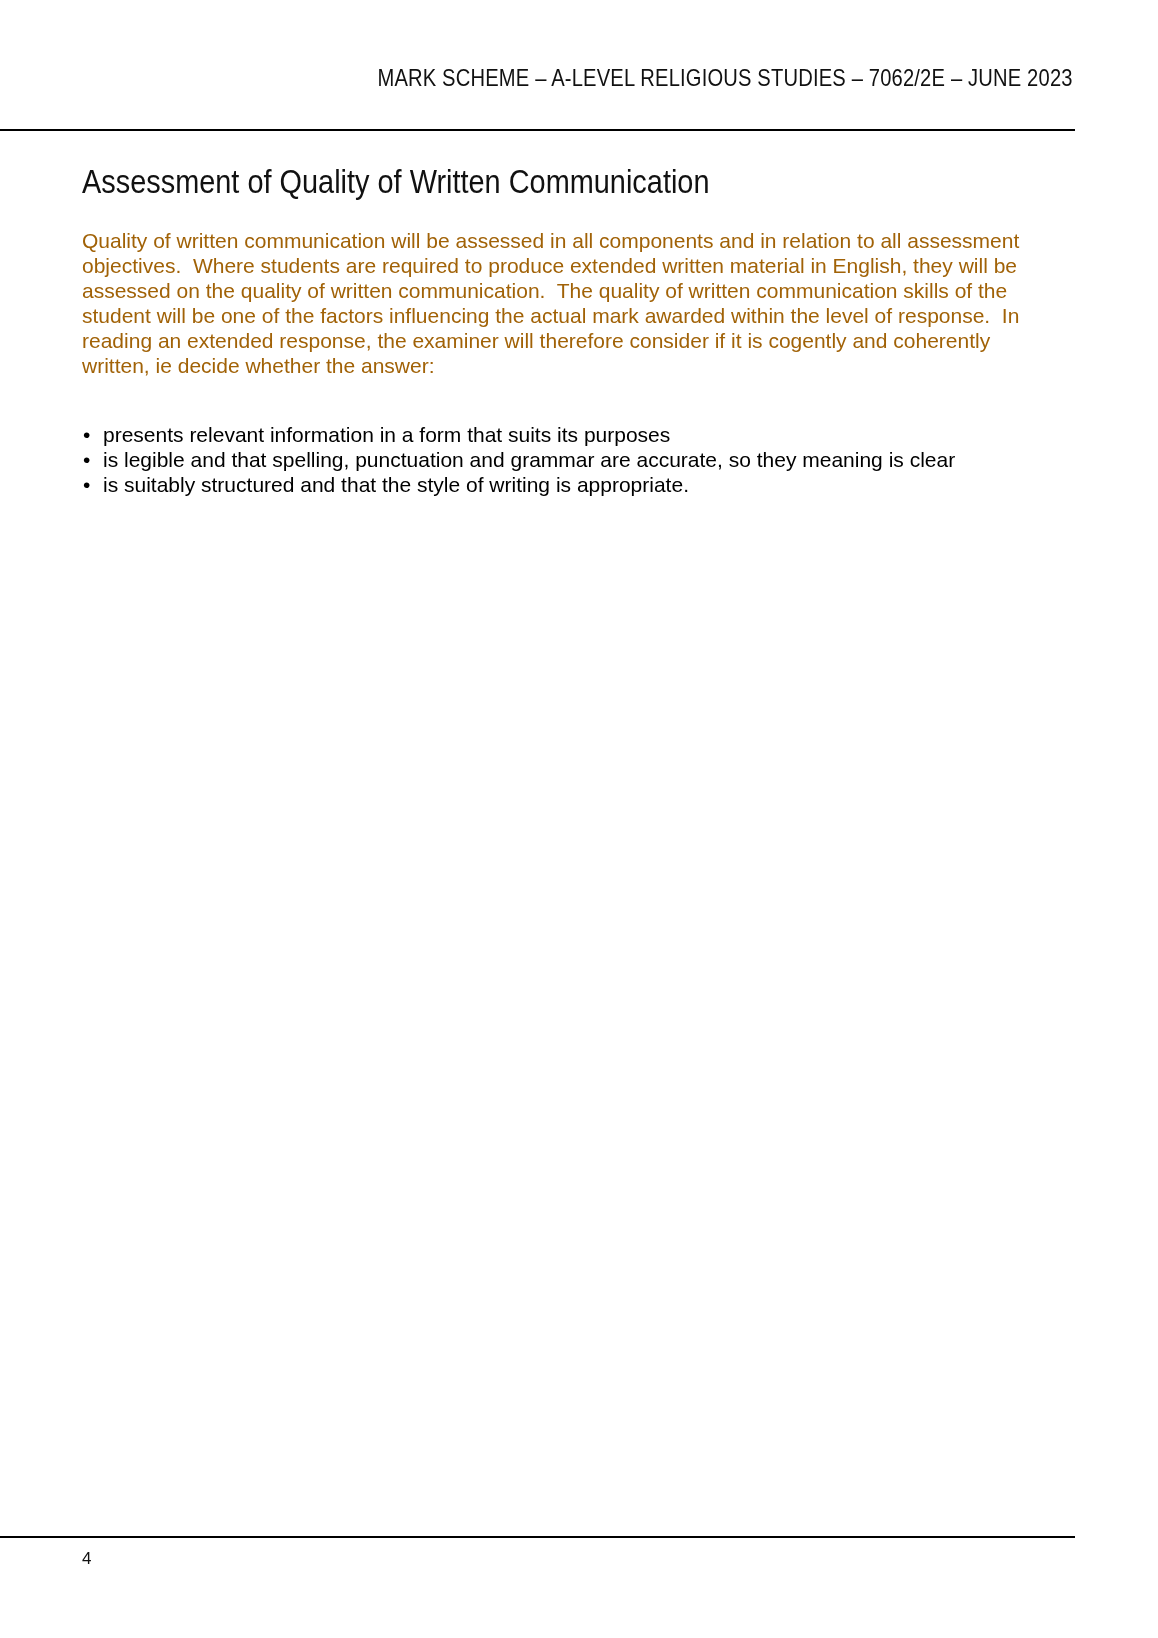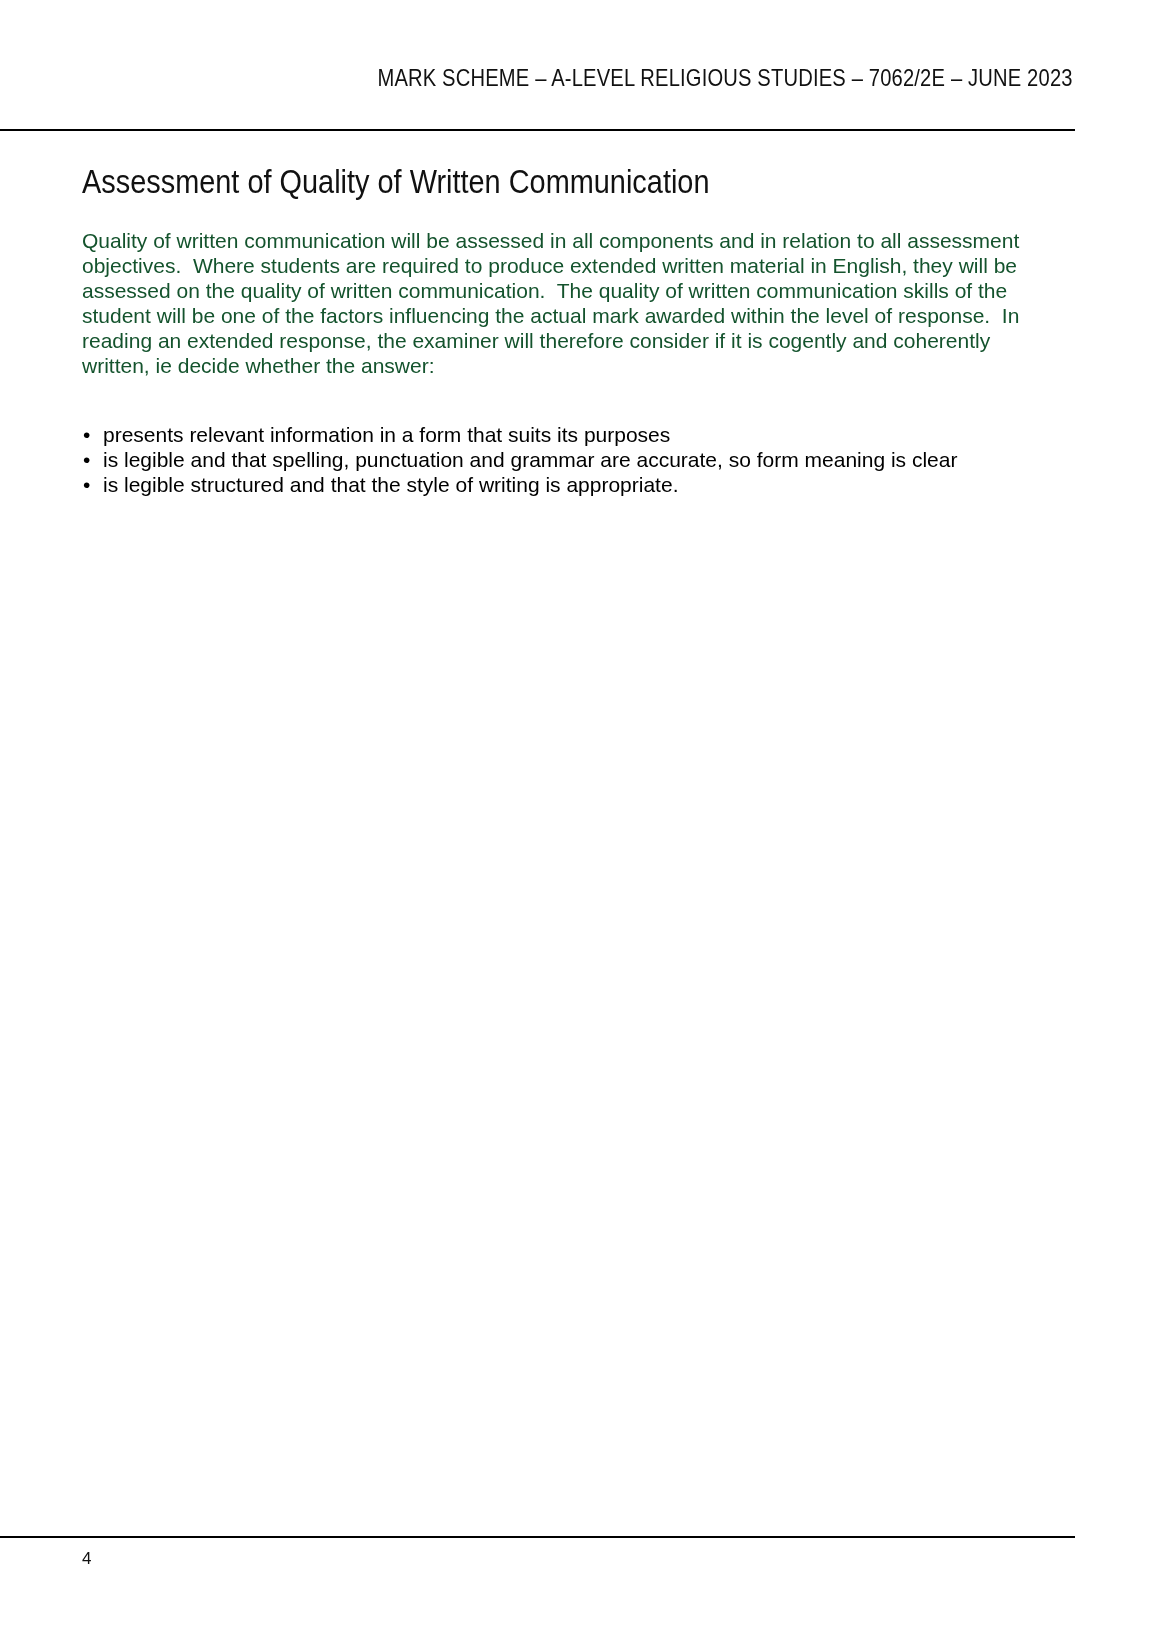--- a/index.html
+++ b/index.html
@@ -54,21 +54,21 @@
 
   
   .body-paragraph {
     position: absolute;
     top: 228px;
     left: 82px;
     width: 1010px;
     font-size: 21px;
     line-height: 25px;
     white-space: pre-wrap;
-    color: #14532d;
+    color: #a16207;
   }
   .bullet-list {
     position: absolute;
     top: 422px;
     left: 82px;
     width: 1010px;
     list-style: none;
   }
   .bullet-list li {
     position: relative;
@@ -122,25 +122,25 @@
 reading an extended response, the examiner will therefore consider if it is cogently and coherently
 written, ie decide whether the answer:</p>
 
   <ul class="bullet-list">
     <li>
       <span class="bullet-marker"></span>
       <span>presents relevant information in a form that suits its purposes</span>
     </li>
     <li>
       <span class="bullet-marker"></span>
-      <span>is legible and that spelling, punctuation and grammar are accurate, so form meaning is clear</span>
+      <span>is legible and that spelling, punctuation and grammar are accurate, so they meaning is clear</span>
     </li>
     <li>
       <span class="bullet-marker"></span>
-      <span>is legible structured and that the style of writing is appropriate.</span>
+      <span>is suitably structured and that the style of writing is appropriate.</span>
     </li>
   </ul>
 
   <div class="footer-rule"></div>
 
   <div class="page-number">4</div>
 
 </div>
 
 </body></html>

